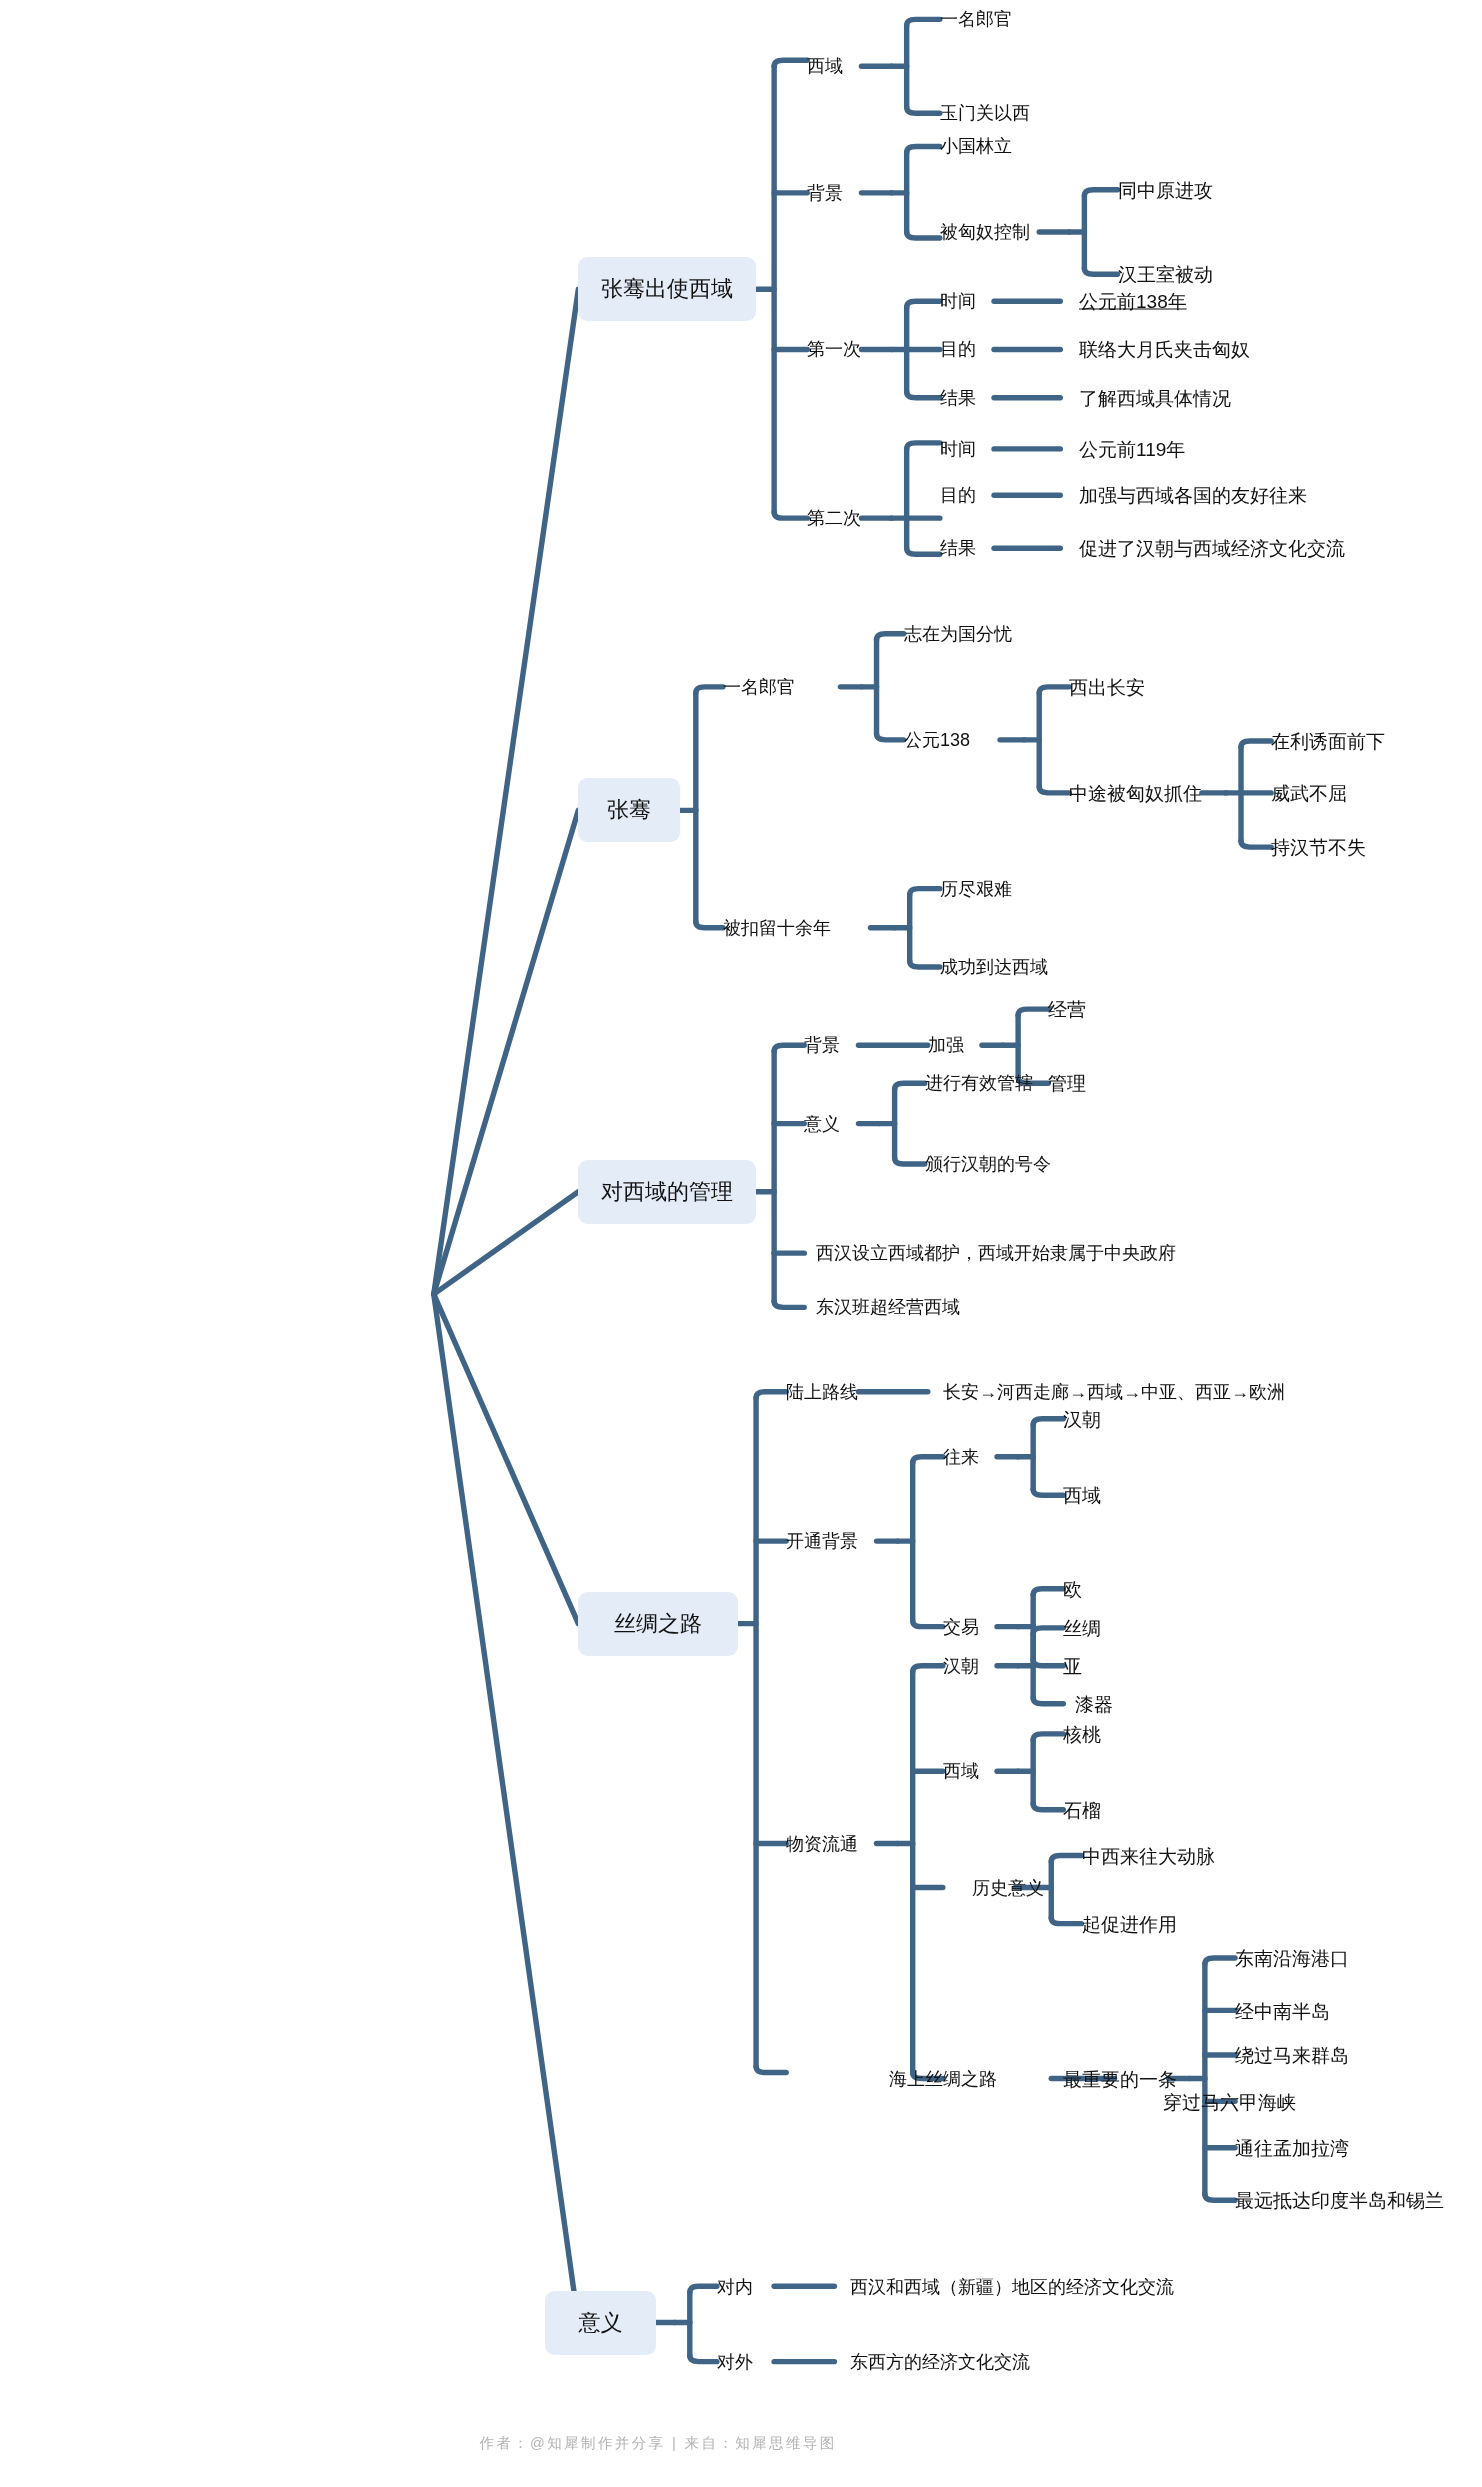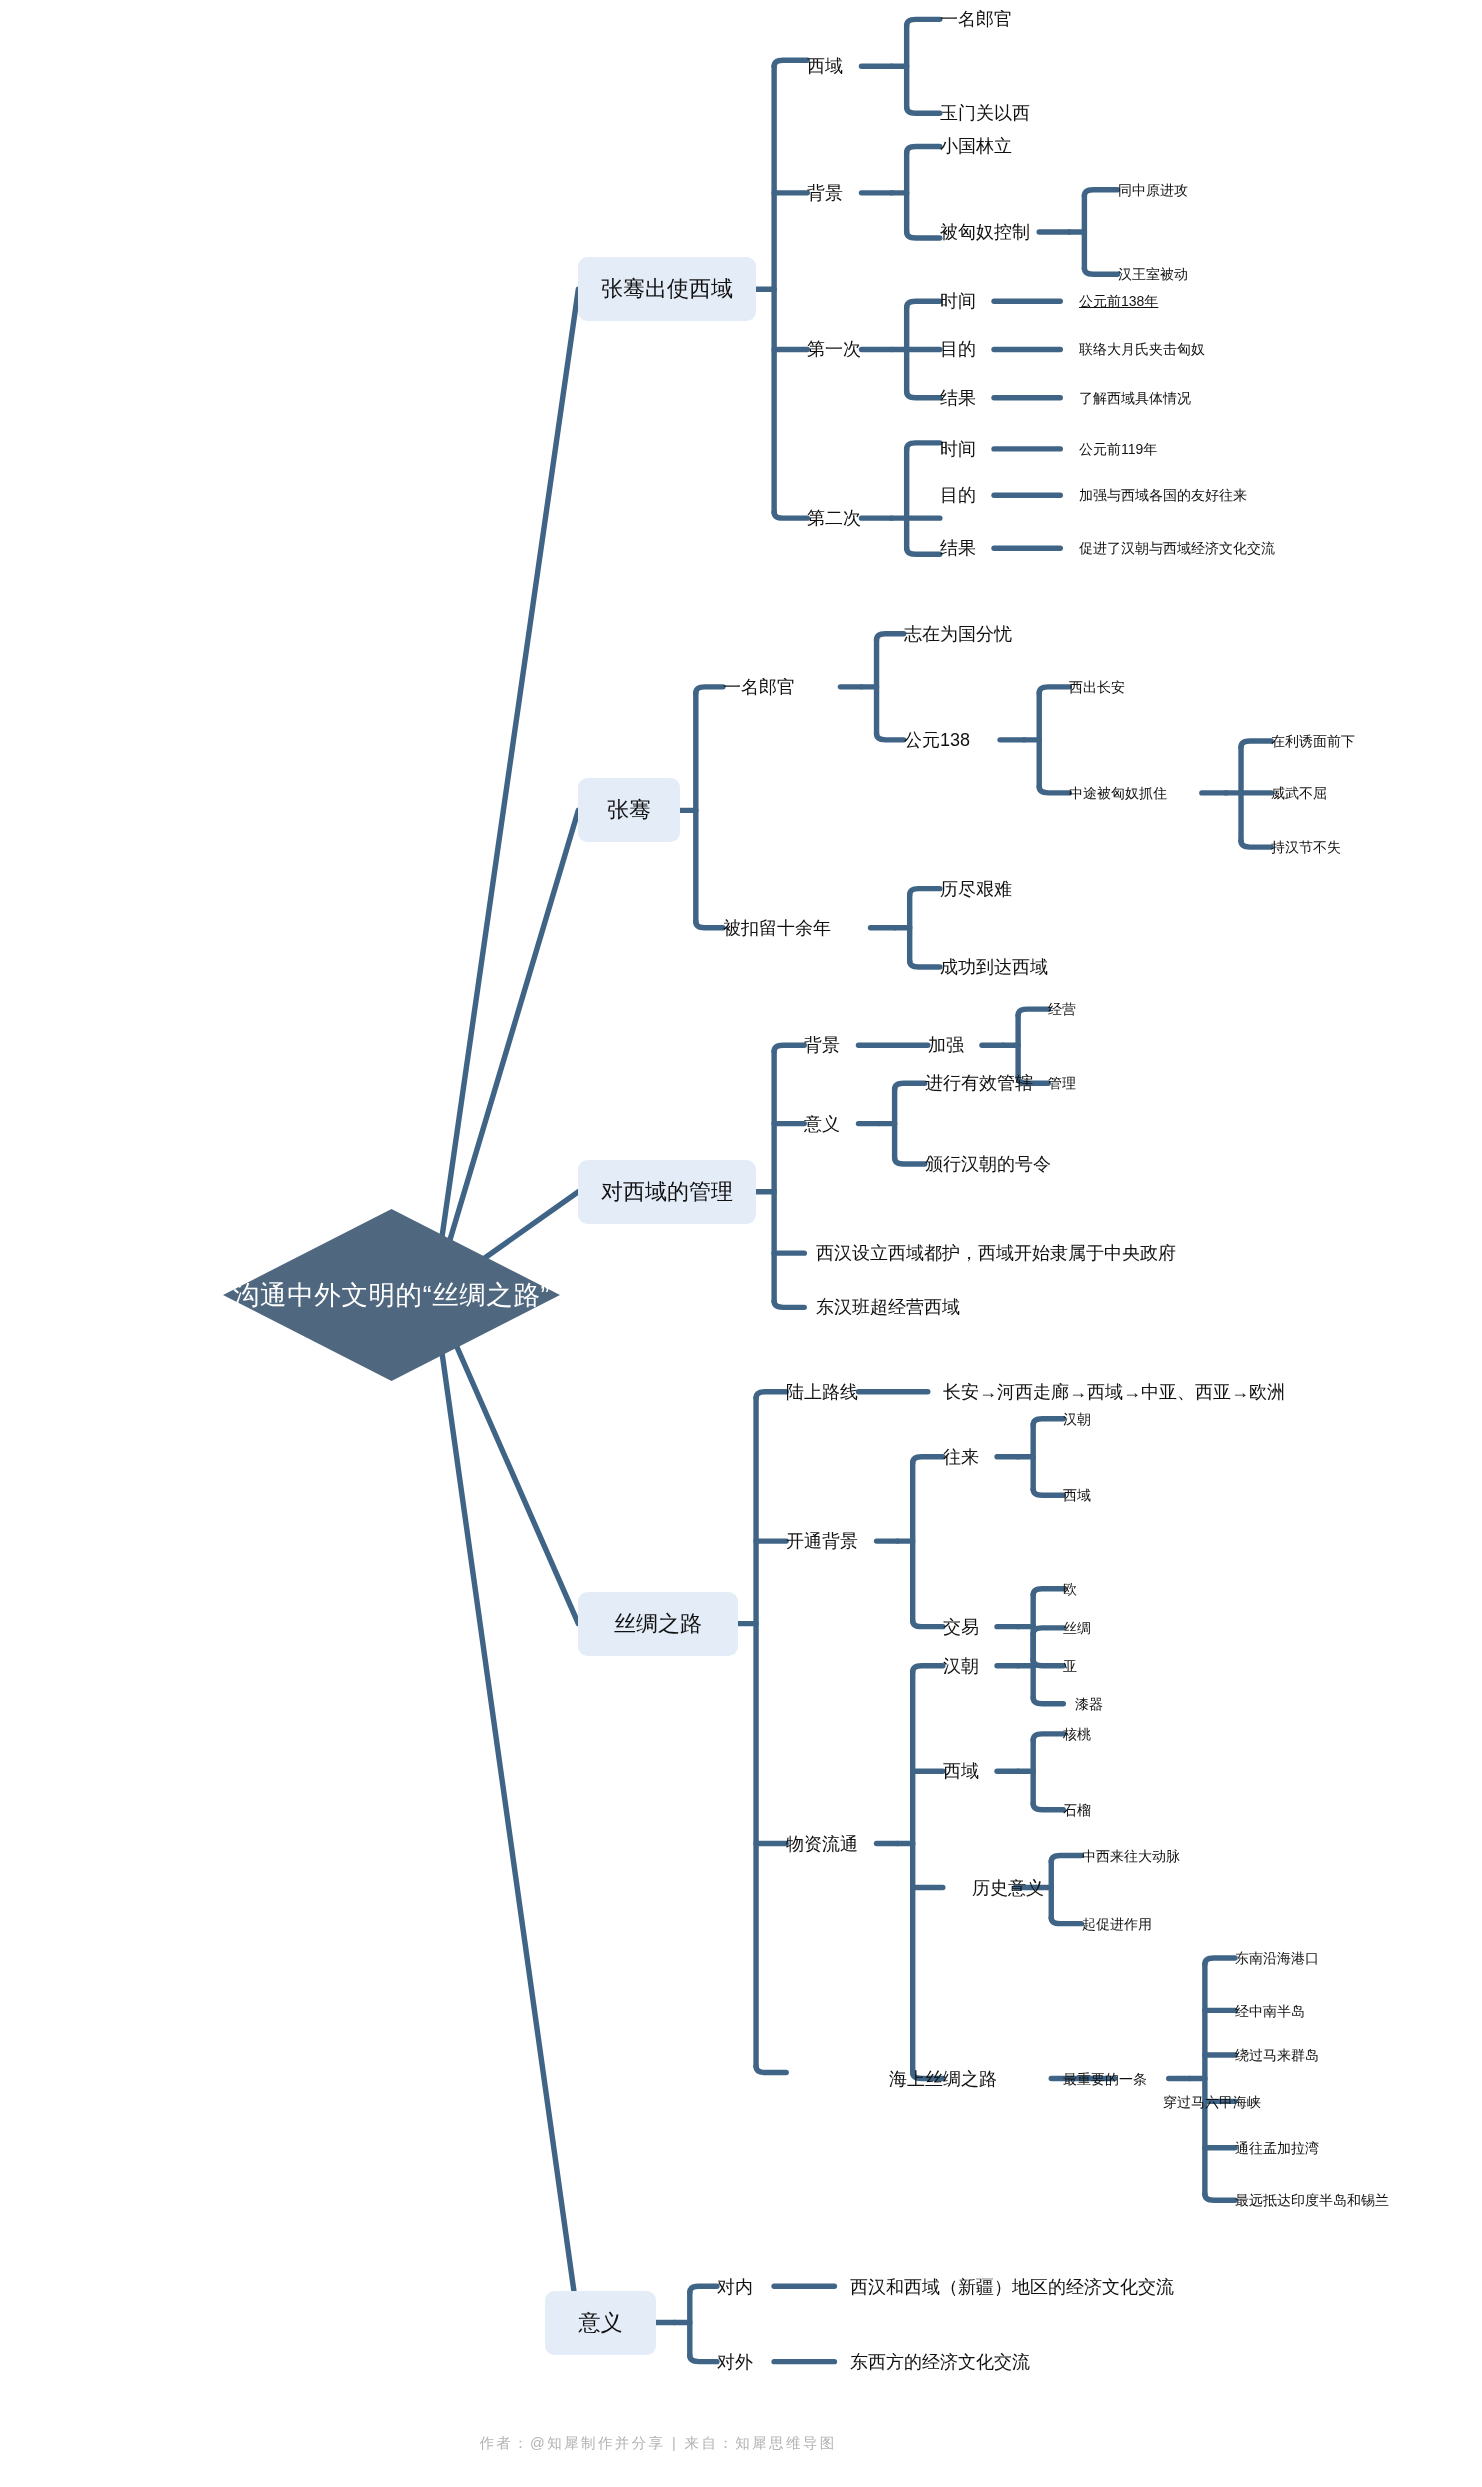--- a/index.html
+++ b/index.html
@@ -4,21 +4,21 @@
 <style>
   html,body{margin:0;padding:0;background:#ffffff;}
   body{font-family:"Liberation Sans","DejaVu Sans",sans-serif;}
   #stage{position:relative;width:1482px;height:2487px;background:#fff;overflow:hidden;}
   svg.links{position:absolute;left:0;top:0;width:1482px;height:2487px;pointer-events:none;}
 
   .node{position:absolute;white-space:nowrap;color:#111;font-size:18px;line-height:1;
         transform:translateY(-50%);}
   .node.lvl2{font-size:18px;}
   .node.lvl3{font-size:18px;}
-  .node.lvl4{font-size:14px;}
+  .node.lvl4{font-size:19px;}
 
   .topic{position:absolute;background:#e3ecf7;border-radius:9.6px;
          display:flex;align-items:center;justify-content:center;
          font-size:22px;color:#111;transform:translateY(-50%);}
 
   .center{position:absolute;}
   .center .diamond{width:337px;height:172px;background:#50687f;
        clip-path:polygon(50% 0%,100% 50%,50% 100%,0% 50%);
        display:flex;align-items:center;justify-content:center;}
   .center .ctext{position:absolute;left:0;top:0;width:337px;height:172px;
@@ -201,24 +201,20 @@
       <path d="M 1090 3855 L 1120 3855"></path>
       <path d="M 1145 3805 L 1145 3910"></path>
       <path d="M 1145 3805 Q 1145 3795 1160 3795 L 1190 3795"></path>
       <path d="M 1145 3910 Q 1145 3920 1160 3920 L 1190 3920"></path>
       <path d="M 1120 3855 L 1145 3855"></path>
       <path d="M 1285 3795 L 1385 3795"></path>
       <path d="M 1285 3920 L 1385 3920"></path>
     </g>
   </svg>
 
-  <div class="center" style="left:223px;top:1209px;width:337px;height:172px;">
-    <div class="diamond"></div>
-    <div class="ctext">沟通中外文明的“丝绸之路”</div>
-  </div>
 
   <div class="topic" style="left:578px;top:289px;width:178px;height:64px;">
     <span>张骞出使西域</span>
   </div>
 
   <div class="node lvl2" style="left:807px;top:66px;"><span>西域</span></div>
   <div class="node lvl3" style="left:940px;top:19px;"><span>一名郎官</span></div>
   <div class="node lvl3" style="left:940px;top:113px;"><span>玉门关以西</span></div>
 
   <div class="node lvl2" style="left:807px;top:193px;"><span>背景</span></div>

